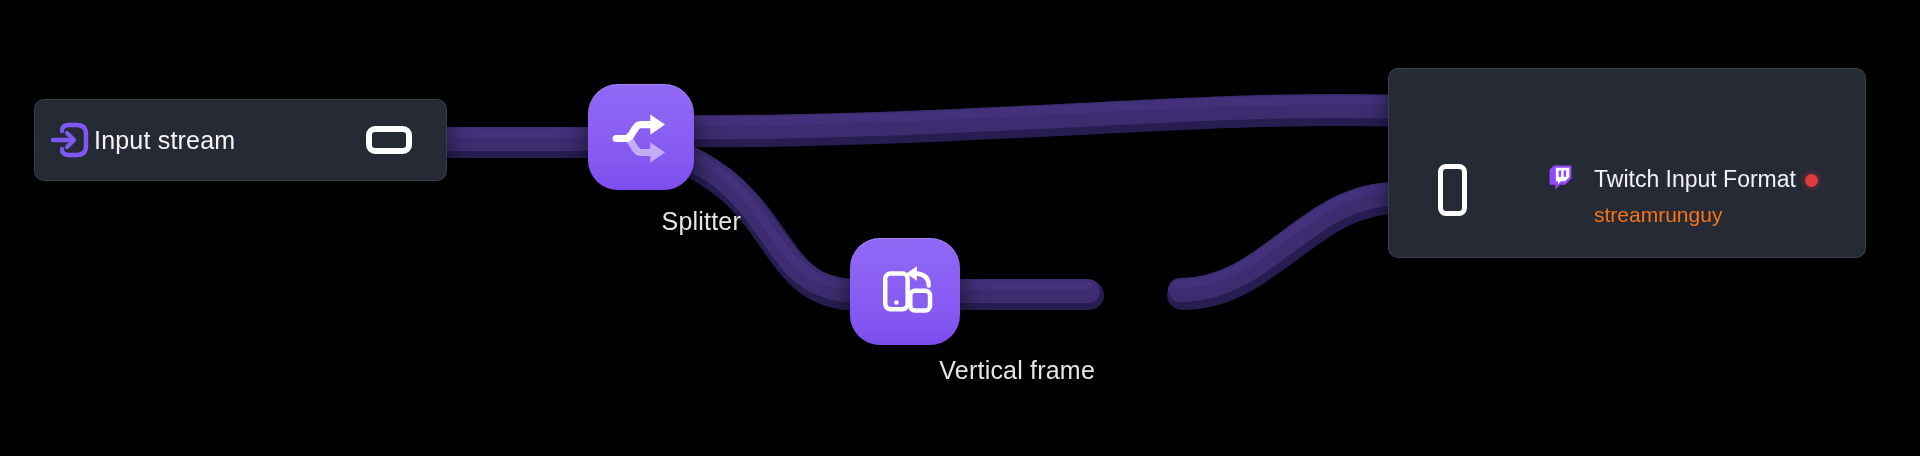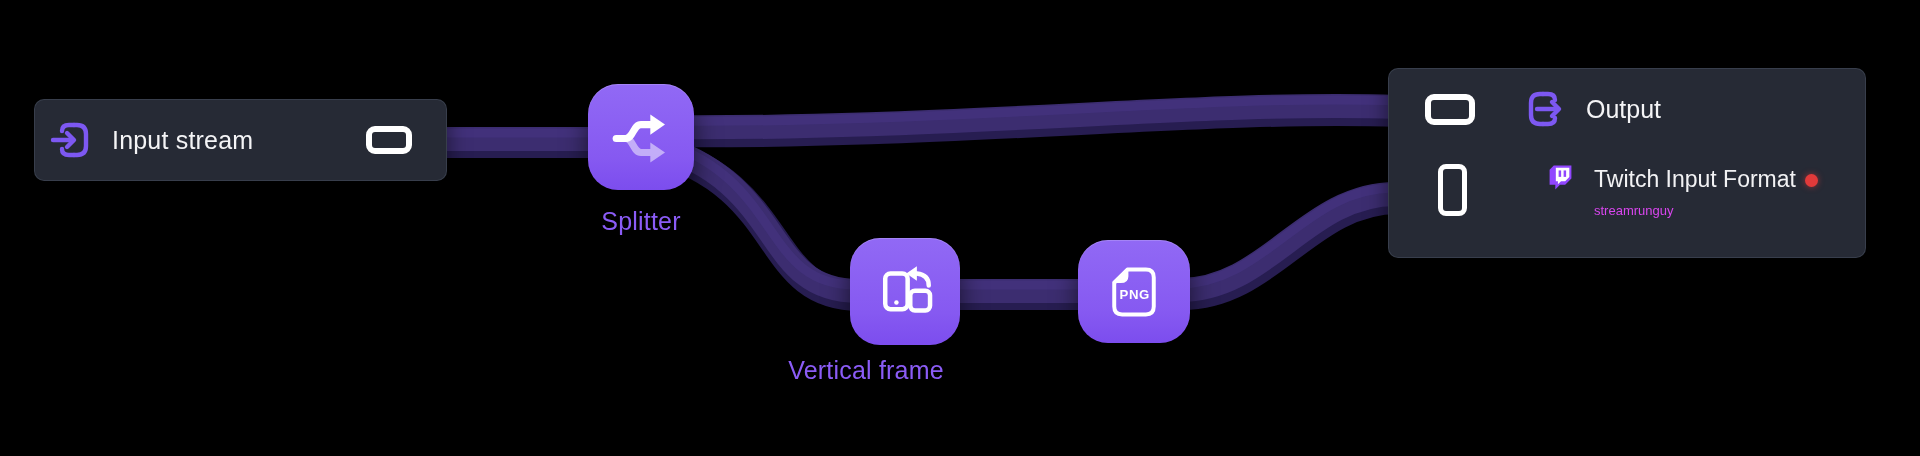--- a/index.html
+++ b/index.html
@@ -17,33 +17,33 @@
     position:absolute;background:#262a35;border:1px solid rgba(125,135,160,.22);
     border-radius:10px;box-shadow:0 8px 22px rgba(0,0,0,.55);z-index:2;box-sizing:border-box;
   }
   .pnode{
     position:absolute;border-radius:30px;z-index:2;
     background:linear-gradient(180deg,#9169f5 0%,#8659f1 70%,#7c4dee 100%);
     box-shadow:0 14px 26px rgba(0,0,0,.6), inset 0 1px 0 rgba(255,255,255,.18);
     display:flex;align-items:center;justify-content:center;
   }
   .node-label{
-    position:absolute;z-index:2;color:#8b5cf6;font-size:25px;font-weight:400;
-    text-align:center;letter-spacing:.2px;
+    position:absolute;z-index:2;color:#e5e5e5;font-size:25px;font-weight:400;
+    text-align:right;letter-spacing:.2px;
   }
   #input-node{left:34px;top:99px;width:413px;height:82px;display:flex;align-items:center;}
   #input-node .label{color:#f4f4f6;font-size:25px;letter-spacing:.2px;}
   .landscape-frame{border:6px solid #fff;border-radius:9px;box-sizing:border-box;background:transparent;}
   .portrait-frame{border:5px solid #fff;border-radius:8px;box-sizing:border-box;background:transparent;}
 
   #output-node{left:1388px;top:68px;width:478px;height:190px;}
   #output-node .abs{position:absolute;}
   #output-title{color:#f4f4f6;font-size:25px;font-weight:500;}
   #stream-label{color:#f2f2f4;font-size:23px;font-weight:400;}
-  #stream-sub{color:#d946ef;font-size:13px;}
+  #stream-sub{color:#f97316;font-size:21px;}
   #status-dot{width:13px;height:13px;border-radius:50%;box-shadow:0 0 6px rgba(225,58,58,.6);}
 </style>
 </head>
 <body>
 
 <div id="canvas">
 
   <svg id="edge-layer" width="1920" height="456" viewBox="0 0 1920 456">
     <defs>
       <path id="pA" d="M 438 139 H 606"></path>
@@ -82,21 +82,21 @@
   <div id="input-node" class="panel">
     <span style="margin-left:15px;width:44px;height:44px;display:inline-flex">
       <svg width="44" height="44" viewBox="0 0 44 44" fill="none" stroke="#7d58f2" stroke-width="4.4" stroke-linecap="round" stroke-linejoin="round">
         <path d="M24 7 H27 Q36 7 36 16 V28 Q36 37 27 37 H24"></path>
         <path d="M24 7 H19 Q12 7 12 13"></path>
         <path d="M24 37 H19 Q12 37 12 31"></path>
         <path d="M3 22 H23"></path>
         <path d="M17 15 L24 22 L17 29"></path>
       </svg>
     </span>
-    <span class="label" style="margin-left:18px">Input stream</span>
+    <span class="label" style="">Input stream</span>
     <span class="landscape-frame" style="position:absolute;left:331px;top:26px;width:46px;height:28px"></span>
   </div>
 
   <div class="pnode" style="left:588px;top:84px;width:106px;height:106px">
     <span style="display:inline-flex">
       <svg width="62" height="62" viewBox="0 0 40 40">
         <g fill="none" stroke="#fff" stroke-width="4.6" stroke-linecap="round">
           <path d="M4 21 H10"></path>
           <path d="M10 21 C15 21 15 12 20 12 H26"></path>
         </g>
@@ -114,47 +114,25 @@
     <span style="display:inline-flex">
       <svg width="58" height="58" viewBox="0 0 44 44">
         <rect x="7" y="8" width="17" height="27" rx="4" fill="none" stroke="#fff" stroke-width="3.4"></rect>
         <circle cx="15.5" cy="30" r="1.7" fill="#fff"></circle>
         <path d="M28 8 H31 Q40 9 40 17" fill="none" stroke="#fff" stroke-width="3.4" stroke-linecap="round"></path>
         <polygon points="31,2.5 23,8 31,13.5" fill="#fff"></polygon>
         <rect x="26" y="21" width="15" height="15" rx="3.5" fill="#8760ef" stroke="#fff" stroke-width="3.4"></rect>
       </svg>
     </span>
   </div>
-  <div class="node-label" style="left:716px;top:356px;width:300px">Vertical frame</div>
+  <div class="node-label" style="left:795px;top:356px;width:300px">Vertical frame</div>
 
-  <div class="pnode" style="left:1078px;top:240px;width:112px;height:103px">
-    <span style="display:inline-flex">
-      <svg width="58" height="58" viewBox="0 0 44 44">
-        <path d="M17 5 H31 Q37 5 37 11 V33 Q37 39 31 39 H13 Q7 39 7 33 V15 Z" fill="none" stroke="#fff" stroke-width="3" stroke-linejoin="round"></path>
-        <path d="M17 4.5 V10 Q17 14.5 12 14.5 H6.5 Z" fill="#fff" stroke="#fff" stroke-width="1.5" stroke-linejoin="round"></path>
-        <text x="22.5" y="27.5" text-anchor="middle" font-family="Liberation Sans, sans-serif" font-size="10" font-weight="bold" fill="#fff" letter-spacing="0.4">PNG</text>
-      </svg>
-    </span>
-  </div>
 
   <div id="output-node" class="panel">
 
-    <div class="abs" style="left:0;top:0;width:478px;height:78px">
-      <span class="abs landscape-frame" style="left:36px;top:25px;width:50px;height:31px"></span>
-      <span class="abs" style="left:134px;top:18px;display:inline-flex">
-        <svg width="44" height="44" viewBox="0 0 44 44" fill="none" stroke="#7d58f2" stroke-width="4.4" stroke-linecap="round" stroke-linejoin="round">
-          <path d="M20 7 H17 Q8 7 8 16 V28 Q8 37 17 37 H20"></path>
-          <path d="M20 7 H25 Q32 7 32 13"></path>
-          <path d="M20 37 H25 Q32 37 32 31"></path>
-          <path d="M14 22 H35"></path>
-          <path d="M29 15 L36 22 L29 29"></path>
-        </svg>
-      </span>
-      <span id="output-title" class="abs" style="left:197px;top:26px">Output</span>
-    </div>
 
     <div class="abs" style="left:0;top:82px;width:478px;height:104px">
       <span class="abs portrait-frame" style="left:49px;top:13px;width:29px;height:52px"></span>
       <span class="abs" style="left:158px;top:13px;display:inline-flex">
         <svg width="27" height="27" viewBox="0 0 26 26">
           <path d="M6.5 1.5 L2.5 5.5 V20 H8 V24.5 L12.5 20 H17.5 L23.5 14 V1.5 Z" fill="#9146ff"></path>
           <path d="M8.5 3.5 H21.5 V12.5 L17.5 16.5 H13.5 L10.5 19.5 V16.5 H8.5 Z" fill="#fff"></path>
           <rect x="11.2" y="6.2" width="2.4" height="6.2" fill="#9146ff"></rect>
           <rect x="16" y="6.2" width="2.4" height="6.2" fill="#9146ff"></rect>
         </svg>

